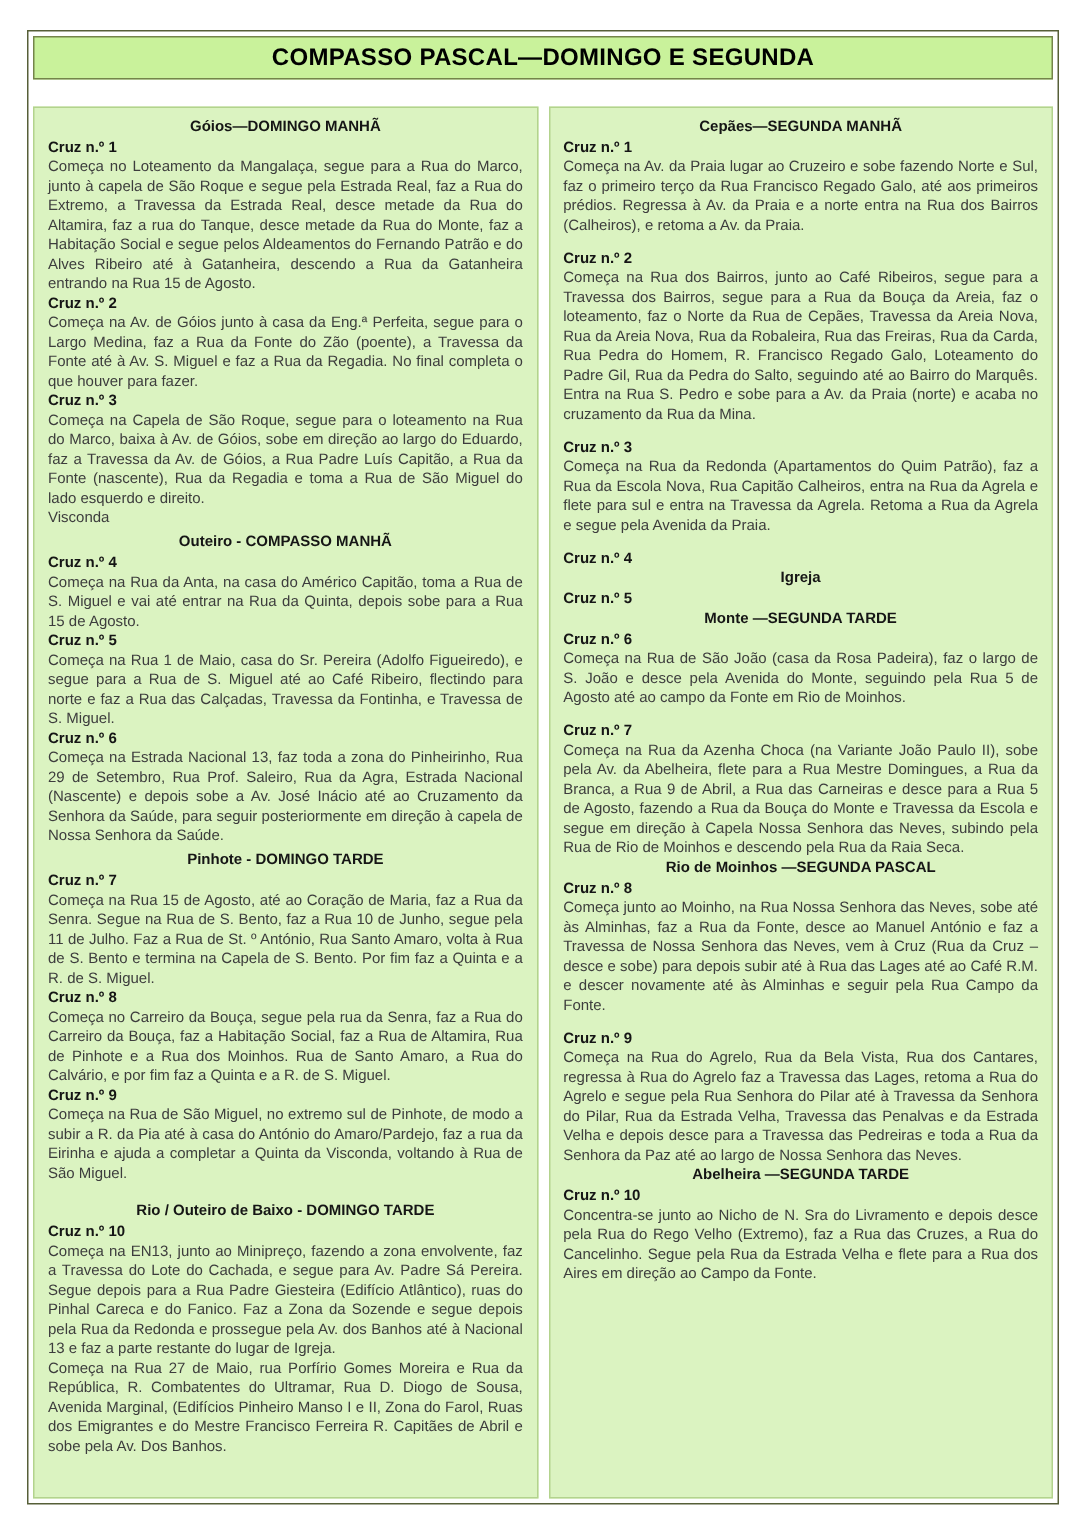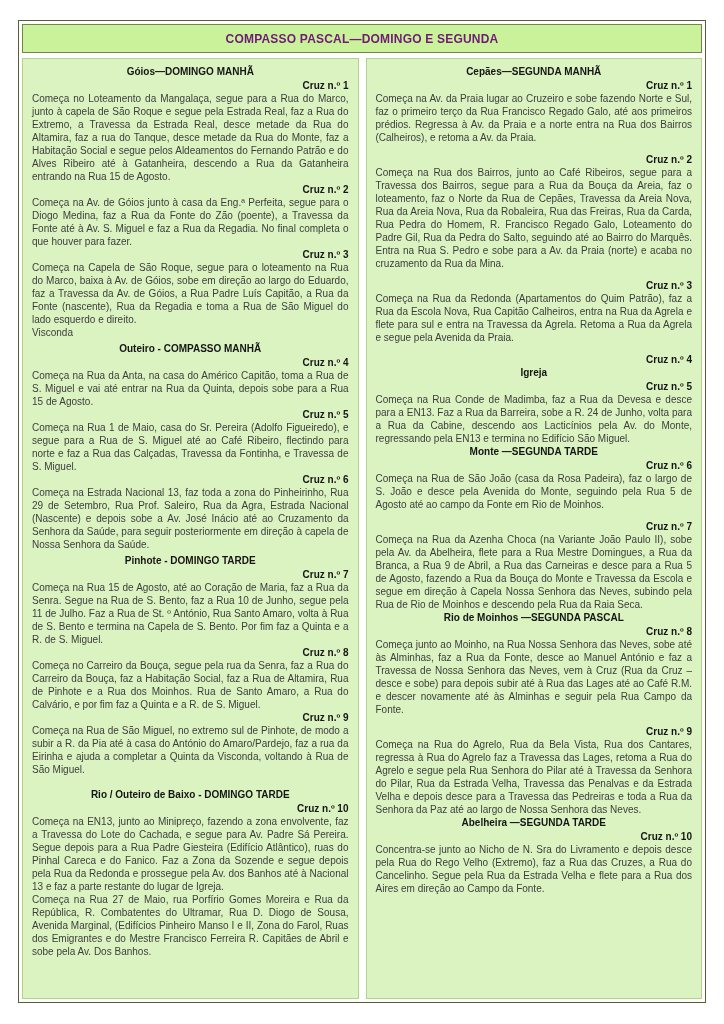--- a/index.html
+++ b/index.html
@@ -10,36 +10,36 @@
   }
   .doc-frame{
     position:absolute;left:18px;top:20px;width:688px;height:983px;
     box-sizing:border-box;border:1px solid #565f38;background:#ffffff;
     padding:3px;display:flex;flex-direction:column;
   }
   .doc-header{
     box-sizing:border-box;height:29px;flex:0 0 29px;
     background:#c9f29b;border:1px solid #74854a;
     display:flex;align-items:center;justify-content:center;
-    font-size:12px;font-weight:bold;color:#701a75;letter-spacing:.2px;
+    font-size:16px;font-weight:bold;color:#000000;letter-spacing:.2px;
   }
   .doc-body{
-    flex:1 1 auto;display:flex;gap:7px;margin-top:5px;min-height:0;
+    flex:1 1 auto;display:flex;gap:7px;margin-top:18px;min-height:0;
   }
   .column{
     flex:1 1 0;box-sizing:border-box;background:#dbf3c1;border:1px solid #b3d38d;
     padding:6px 9px 8px 9px;overflow:hidden;
     font-size:10px;line-height:13px;color:#3d3d3d;text-align:justify;
   }
   .section-heading{
     text-align:center;font-weight:bold;color:#151515;
     margin:3px 0 1px 0;
   }
   .column:first-child .section:first-child .section-heading{margin-top:0;}
-  .cruz-label{font-weight:bold;color:#151515;text-align:right;}
+  .cruz-label{font-weight:bold;color:#151515;text-align:left;}
   .cruz-paragraph{margin:0;}
   
   .column[data-col="right"] .cruz-item{margin-bottom:9px;}
   .column[data-col="right"] .cruz-item:last-child{margin-bottom:0;}
   .column[data-col="right"] .section-heading{margin:0 0 1px 0;}
   .gap-before{margin-top:12px;}
 </style>
 </head>
 <body>
 
@@ -50,21 +50,21 @@
   <div class="doc-body">
     <div class="column" data-col="left">
         <div class="section">
           <div class="section-heading">Góios—DOMINGO MANHÃ</div>
           <div class="cruz-item">
             <div class="cruz-label">Cruz n.º 1</div>
             <p class="cruz-paragraph">Começa no Loteamento da Mangalaça, segue para a Rua do Marco, junto à capela de São Roque e segue pela Estrada Real, faz a Rua do Extremo, a Travessa da Estrada Real, desce metade da Rua do Altamira, faz a rua do Tanque, desce metade da Rua do Monte, faz a Habitação Social e segue pelos Aldeamentos do Fernando Patrão e do Alves Ribeiro até à Gatanheira, descendo a Rua da Gatanheira entrando na Rua 15 de Agosto.</p>
           </div>
           <div class="cruz-item">
             <div class="cruz-label">Cruz n.º 2</div>
-            <p class="cruz-paragraph">Começa na Av. de Góios junto à casa da Eng.ª Perfeita, segue para o Diogo Medina, faz a Rua da Fonte do Zão (poente), a Travessa da Fonte até à Av. S. Miguel e faz a Rua da Regadia. No final completa o que houver para fazer.</p>
+            <p class="cruz-paragraph">Começa na Av. de Góios junto à casa da Eng.ª Perfeita, segue para o Largo Medina, faz a Rua da Fonte do Zão (poente), a Travessa da Fonte até à Av. S. Miguel e faz a Rua da Regadia. No final completa o que houver para fazer.</p>
           </div>
           <div class="cruz-item">
             <div class="cruz-label">Cruz n.º 3</div>
             <p class="cruz-paragraph">Começa na Capela de São Roque, segue para o loteamento na Rua do Marco, baixa à Av. de Góios, sobe em direção ao largo do Eduardo, faz a Travessa da Av. de Góios, a Rua Padre Luís Capitão, a Rua da Fonte (nascente), Rua da Regadia e toma a Rua de São Miguel do lado esquerdo e direito.</p>
             <p class="cruz-paragraph">Visconda</p>
           </div>
         </div>
         <div class="section">
           <div class="section-heading">Outeiro - COMPASSO MANHÃ</div>
           <div class="cruz-item">
@@ -122,21 +122,20 @@
             <p class="cruz-paragraph">Começa na Rua da Redonda (Apartamentos do Quim Patrão), faz a Rua da Escola Nova, Rua Capitão Calheiros, entra na Rua da Agrela e flete para sul e entra na Travessa da Agrela. Retoma a Rua da Agrela e segue pela Avenida da Praia.</p>
           </div>
           <div class="cruz-item">
             <div class="cruz-label">Cruz n.º 4</div>
           </div>
         </div>
         <div class="section">
           <div class="section-heading">Igreja</div>
           <div class="cruz-item">
             <div class="cruz-label">Cruz n.º 5</div>
-            <p class="cruz-paragraph">Começa na Rua Conde de Madimba, faz a Rua da Devesa e desce para a EN13. Faz a Rua da Barreira, sobe a R. 24 de Junho, volta para a Rua da Cabine, descendo aos Lacticínios pela Av. do Monte, regressando pela EN13 e termina no Edifício São Miguel.</p>
           </div>
         </div>
         <div class="section">
           <div class="section-heading">Monte —SEGUNDA TARDE</div>
           <div class="cruz-item">
             <div class="cruz-label">Cruz n.º 6</div>
             <p class="cruz-paragraph">Começa na Rua de São João (casa da Rosa Padeira), faz o largo de S. João e desce pela Avenida do Monte, seguindo pela Rua 5 de Agosto até ao campo da Fonte em Rio de Moinhos.</p>
           </div>
           <div class="cruz-item">
             <div class="cruz-label">Cruz n.º 7</div>

